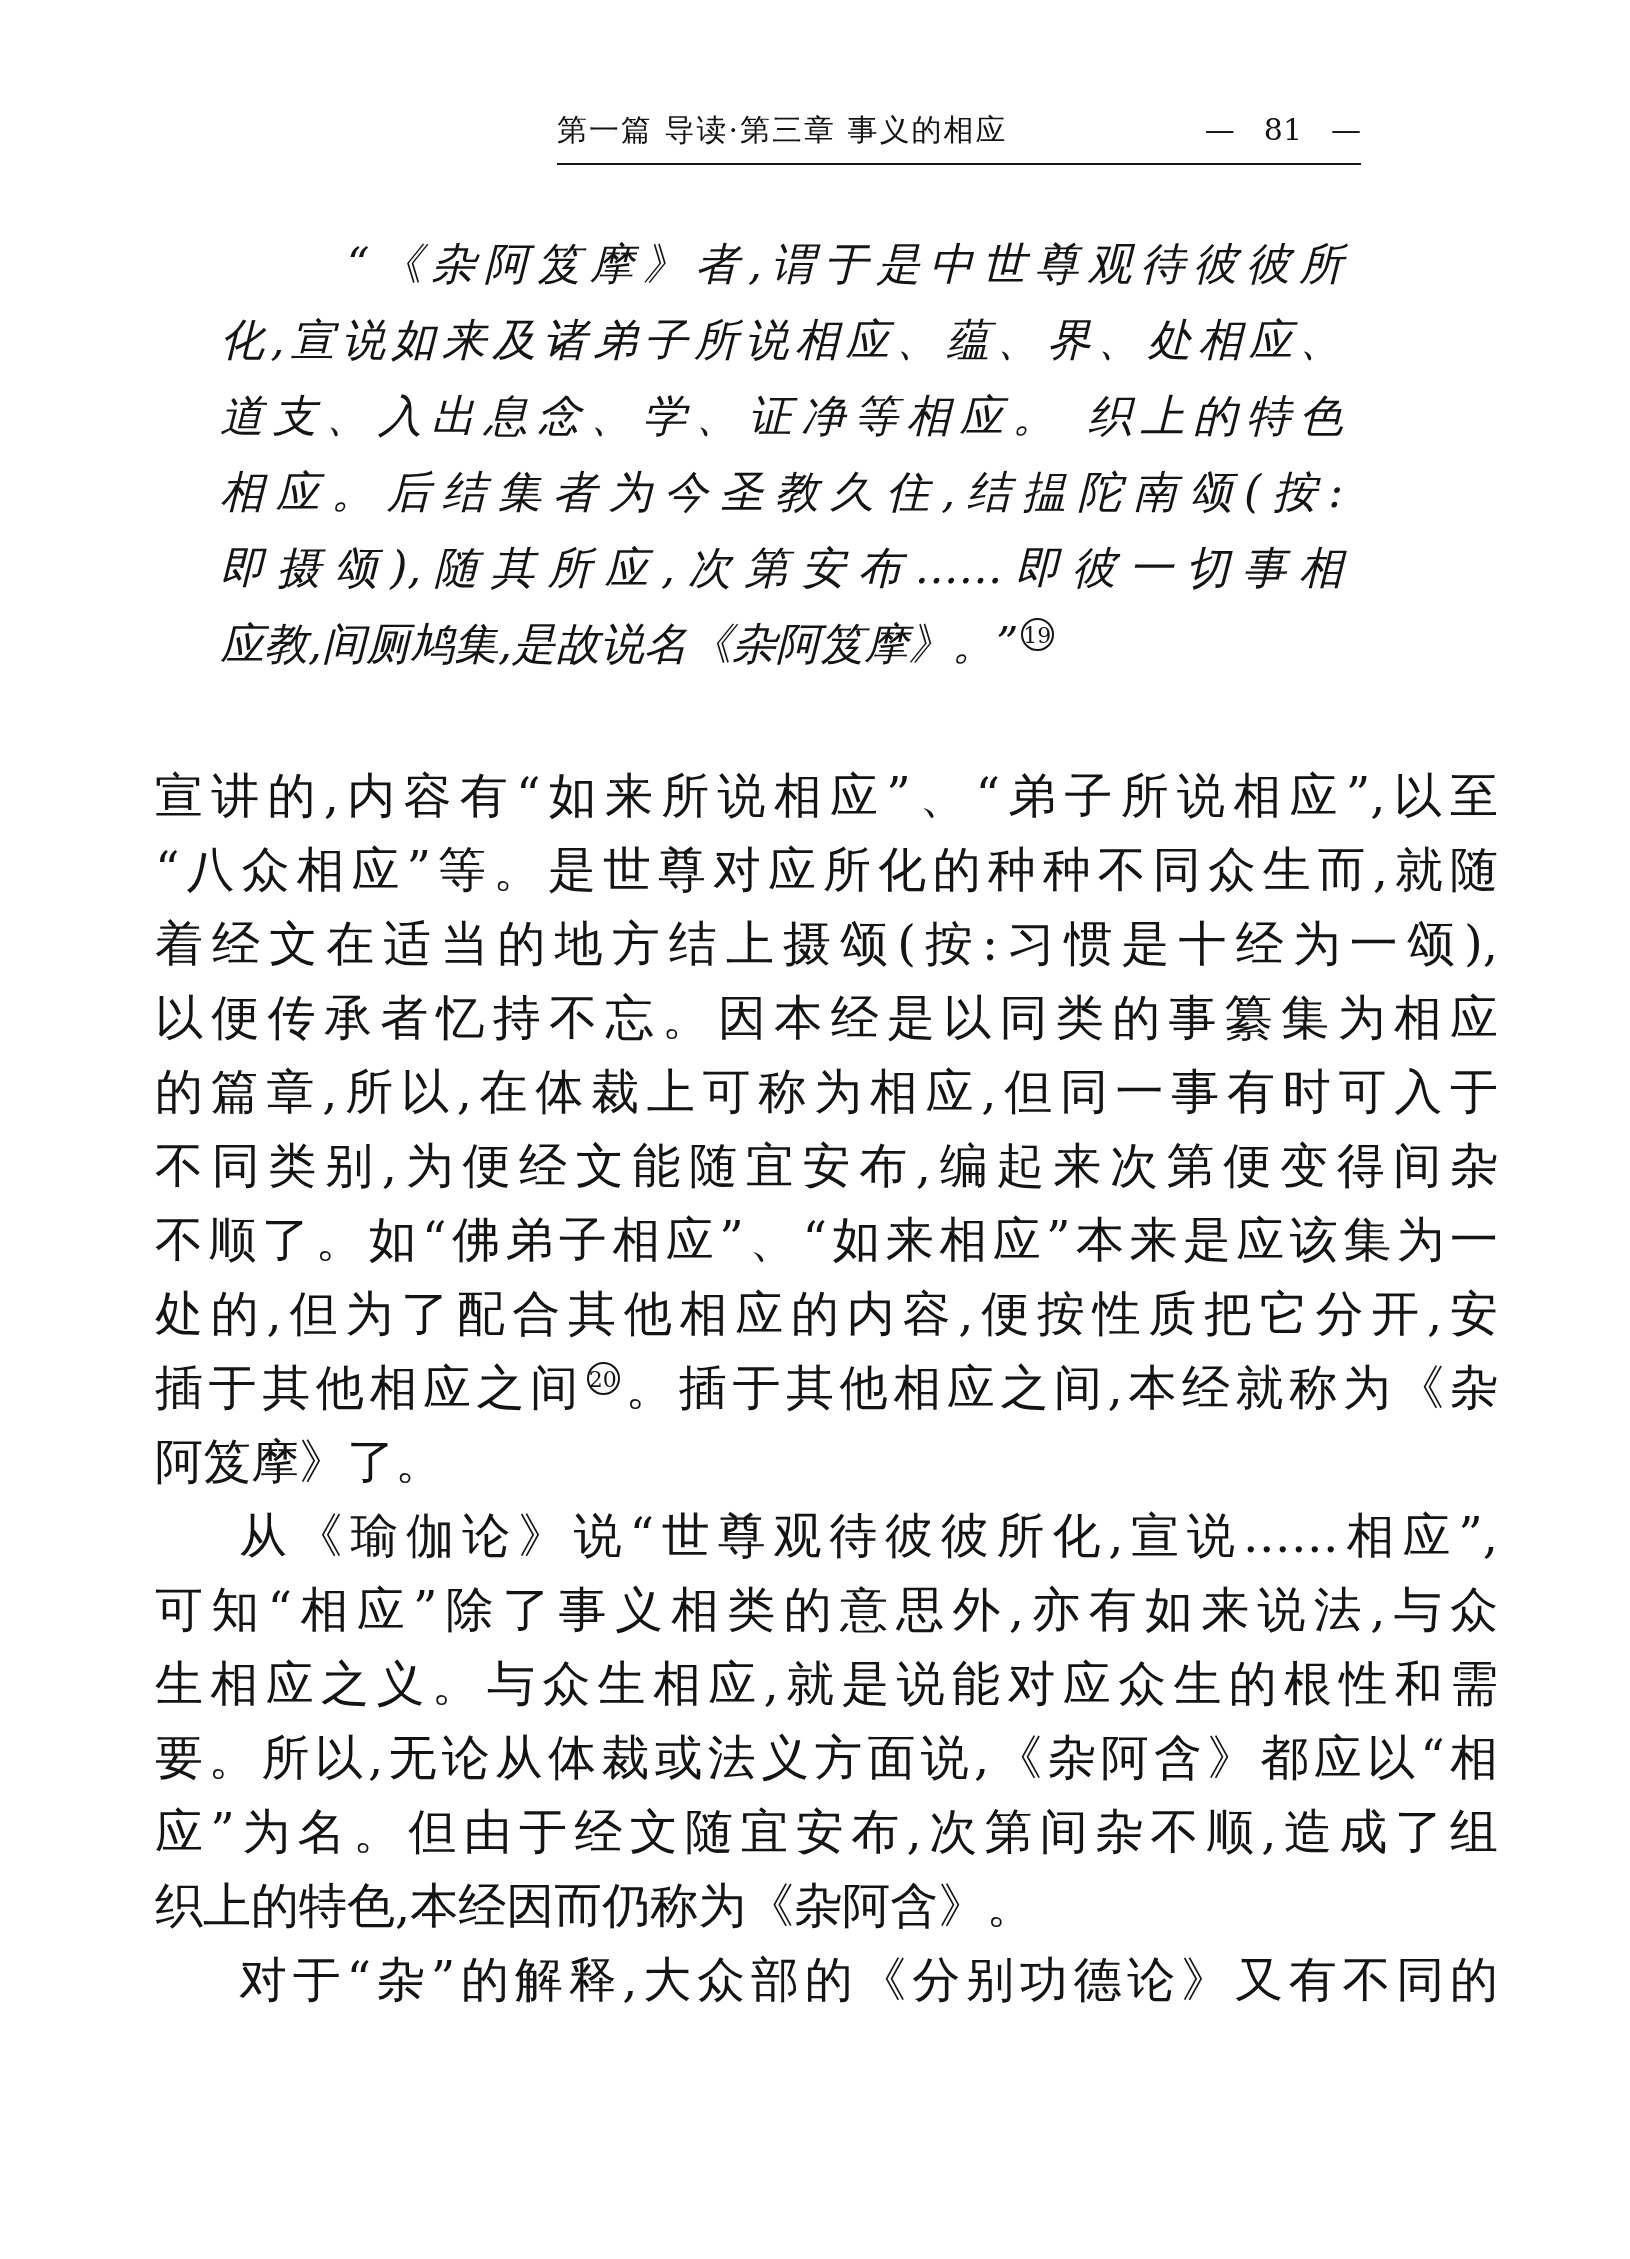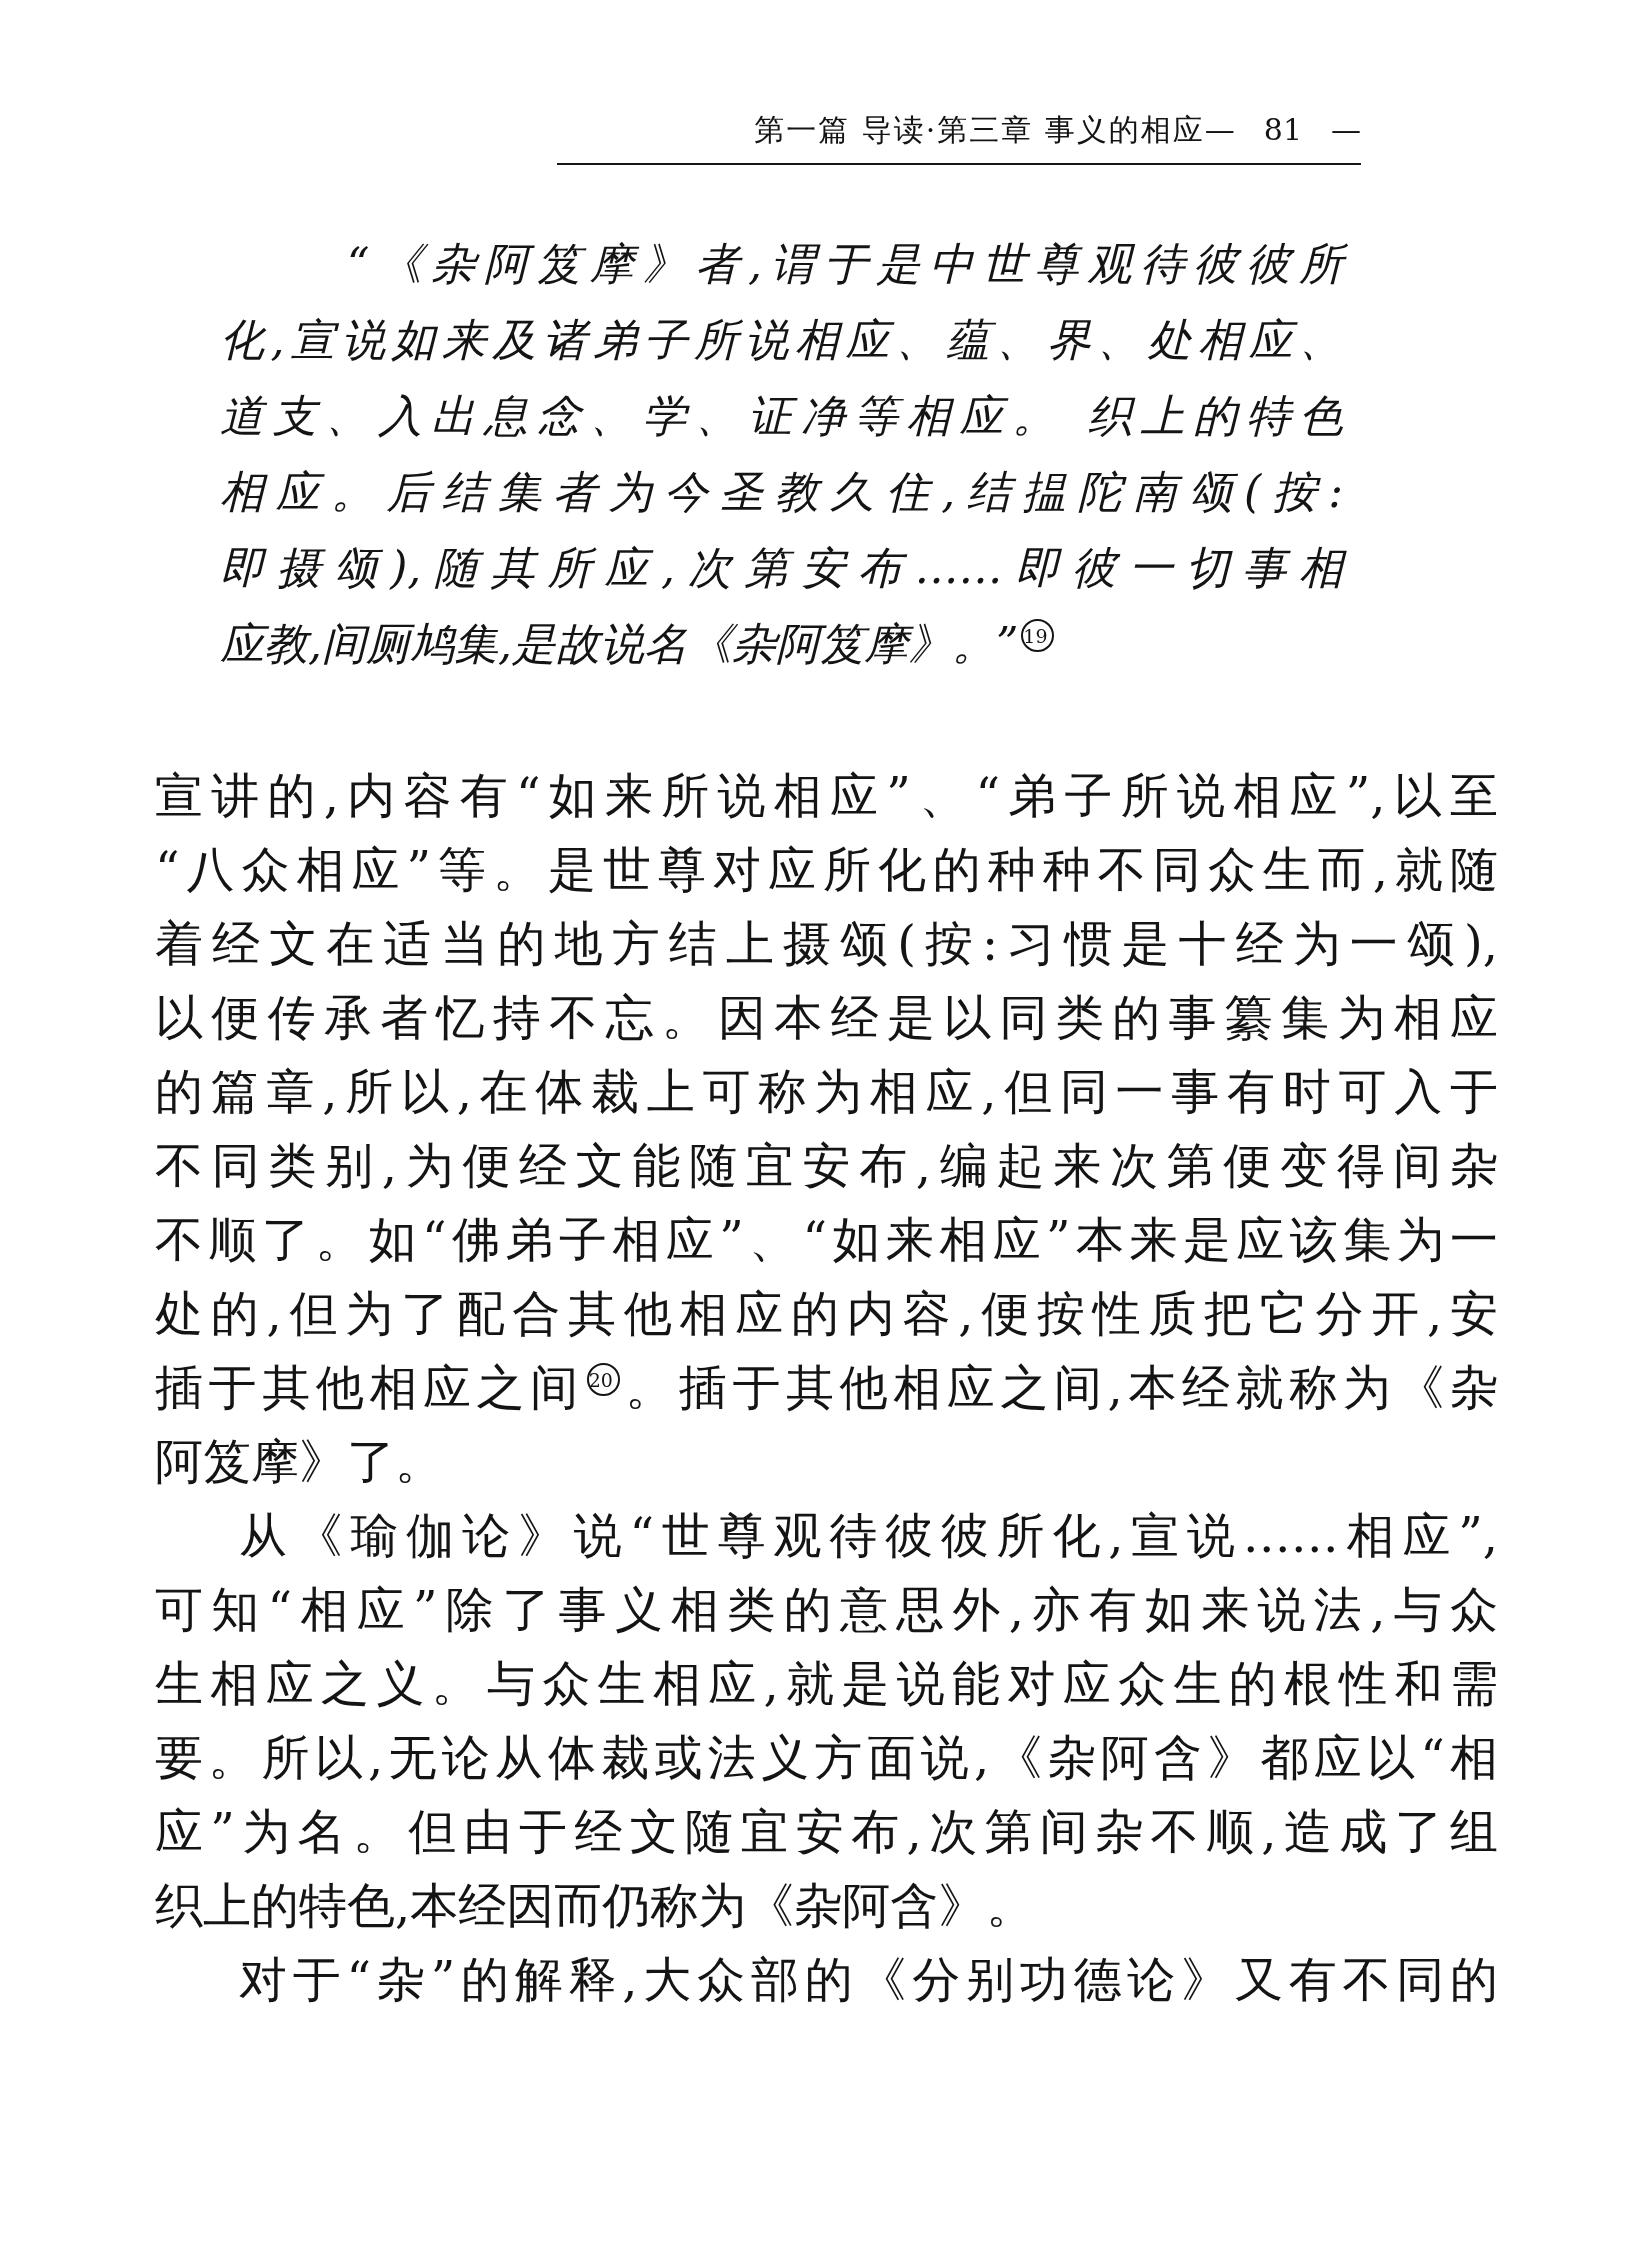--- a/index.html
+++ b/index.html
@@ -8,21 +8,21 @@
     width:1631px;height:2259px;
     background:#ffffff;
     color:#141414;
     font-family:"DejaVu Serif","Liberation Serif",serif;
     overflow:hidden;
   }
   
   .header{
     position:absolute;
     top:110px;left:557px;width:804px;
-    display:flex;justify-content:flex-end;align-items:baseline;
+    display:flex;justify-content:space-between;align-items:baseline;
     font-size:30px;
     letter-spacing:2px;
     border-bottom:2.9px solid #161616;
     padding-bottom:11.8px;
     white-space:nowrap;
   }
   .pageno-group{display:flex;align-items:baseline;gap:29px;letter-spacing:0;}
   
   .quote{
     position:absolute;
@@ -51,21 +51,21 @@
     text-align-last:justify;
     white-space:nowrap;
   }
   .bodytext .line.indent{text-indent:84px;}
   .bodytext .line.end{text-align-last:left;}
   
   .fncircle{
     display:inline-block;
     width:33px;height:33px;line-height:31px;
     border:2px solid #141414;border-radius:50%;
-    font-size:19px;font-style:normal;
+    font-size:22px;font-style:normal;
     text-align:left;text-indent:0;
     vertical-align:super;
     letter-spacing:0;
     box-sizing:border-box;
     margin-left:2.9px;
   }
 </style>
 </head>
 <body>
 

